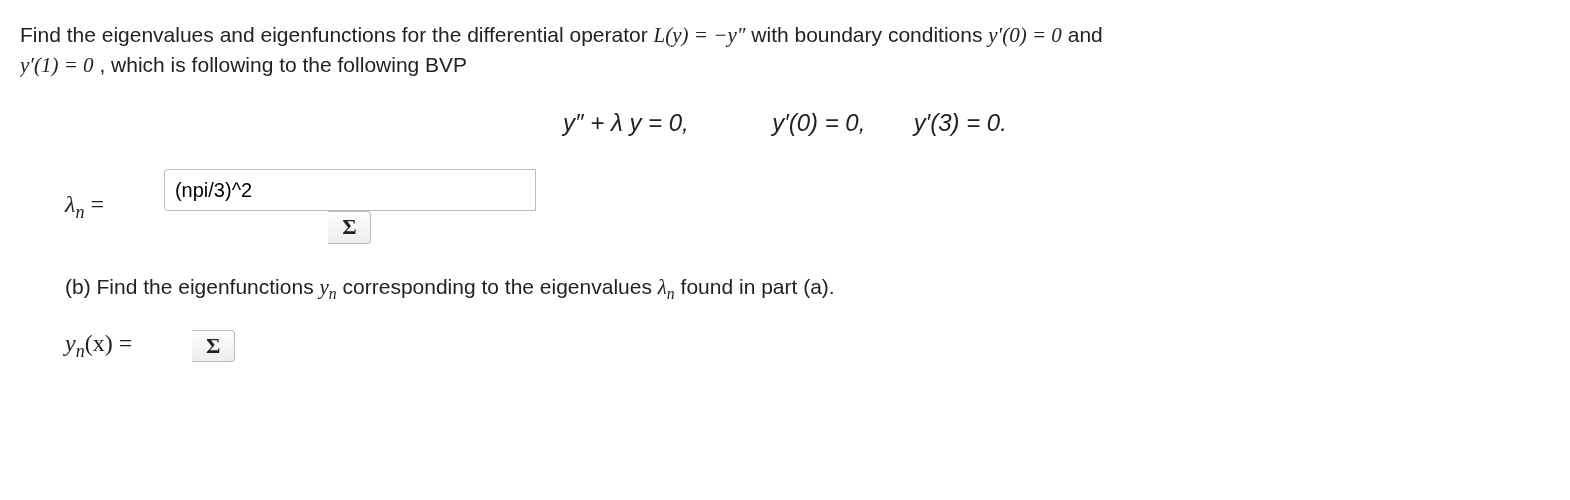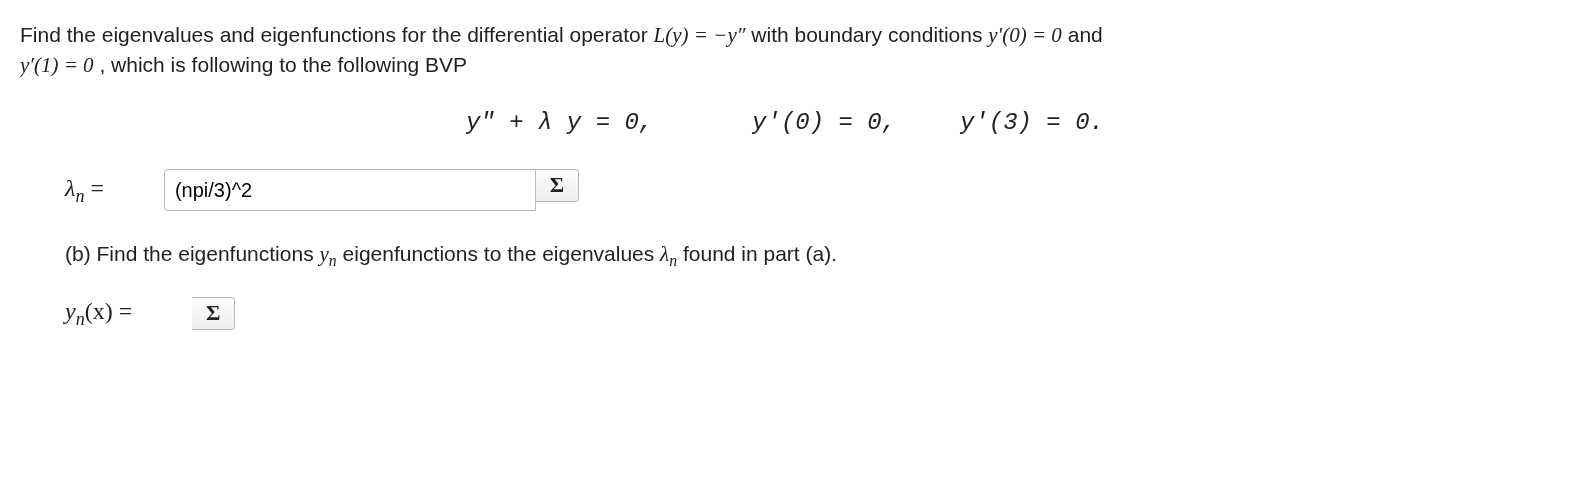--- a/index.html
+++ b/index.html
@@ -7,21 +7,21 @@
       font-size: 21px;
       color: #222;
       margin: 20px;
       width: 1530px;
       line-height: 1.4;
     }
     .problem-statement {
     }
     .equation-display {
       text-align: center;
-      font-family: Liberation Mono, monospace;
+      font-family: Liberation Sans, sans-serif;
       font-size: 24px;
       font-style: italic;
       margin: 25px 0 30px 0;
     }
     .indented-block {
       padding-left: 45px;
     }
     .part-label {
       margin-bottom: 22px;
     }
@@ -33,21 +33,22 @@
     }
     .answer-label {
       font-family: 'Times New Roman', Times, serif;
       font-size: 24px;
       font-style: italic;
       margin-right: 12px;
       white-space: nowrap;
     }
     .input-group {
       display: flex;
-      align-items: flex-start;
+      align-items: center;
+      flex-direction: column;
     }
     .answer-input {
       font-family: Arial, Helvetica, sans-serif;
       font-size: 20px;
       padding: 6px 10px;
       border: 1px solid #bbb;
       border-radius: 4px 0 0 4px;
       width: 350px;
       height: 28px;
       outline: none;
@@ -120,21 +121,21 @@
     <div class="input-group">
       <input type="text" class="answer-input" value="(npi/3)^2" style="">
       <div class="sigma-button">
         <span>Σ</span>
       </div>
     </div>
   </div>
 
   <div class="part-label">
     <span>(b) Find the eigenfunctions </span><span class="math-inline"><span>y</span><span class="sub">n</span></span>
-    <span> eigenfunctions to the eigenvalues </span><span class="math-inline"><span>λ</span><span class="sub">n</span></span>
+    <span> corresponding to the eigenvalues </span><span class="math-inline"><span>λ</span><span class="sub">n</span></span>
     <span> found in part (a).</span>
   </div>
 
   <div class="answer-row">
     <span class="answer-label">
       <span>y</span><span class="sub">n</span><span class="roman">(x)</span><span class="roman"> =</span>
     </span>
     <div class="input-group">
       <div class="sigma-button">
         <span>Σ</span>

